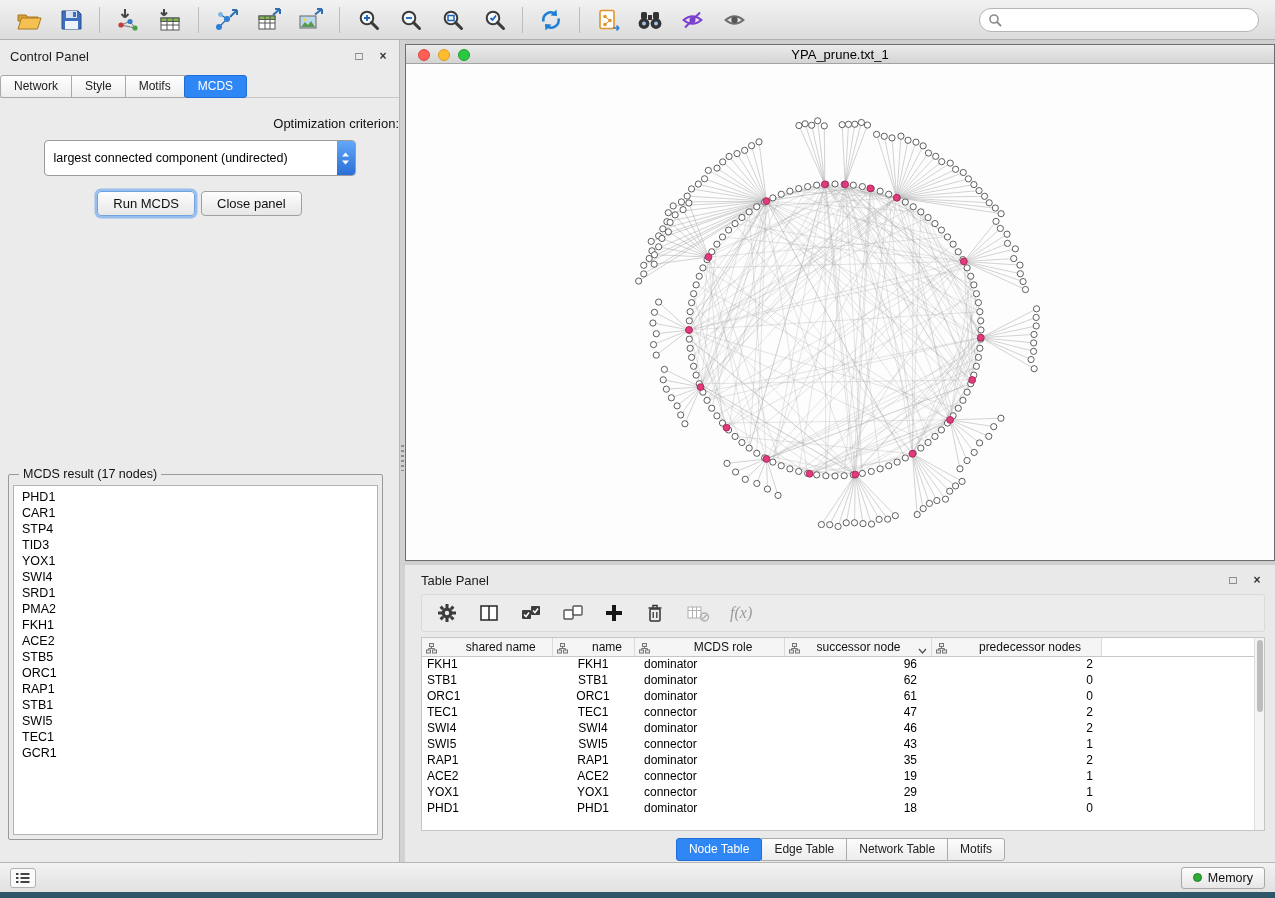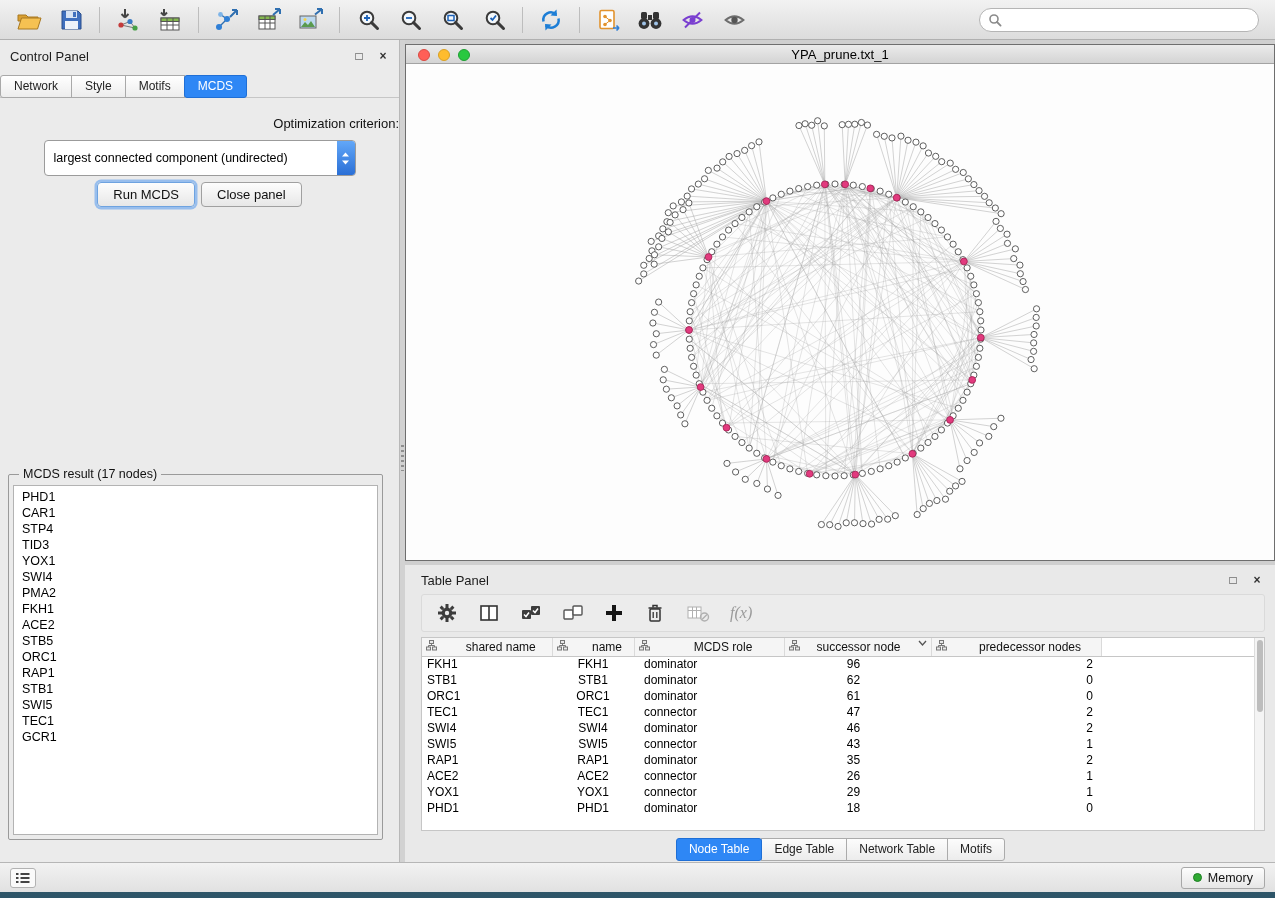--- a/index.html
+++ b/index.html
@@ -61,21 +61,21 @@
     margin:9px auto 0 auto; width:312px; height:36px; background:#fff;
     border:1px solid #9b9b9b; border-radius:4px; display:flex; align-items:center;
     padding-left:9px; font-size:12.5px; position:relative;
   }
   .dd-text { flex:1; white-space:nowrap; overflow:hidden; }
   .dd-stepper {
     position:absolute; right:0; top:0; bottom:0; width:18px;
     background:linear-gradient(#62a7f8,#2a6fd6); border-radius:0 3px 3px 0;
     display:flex; align-items:center; justify-content:center;
   }
-  .cp-buttons { margin-top:6px; display:flex; justify-content:center; gap:6px; }
+  .cp-buttons { margin-top:15px; display:flex; justify-content:center; gap:6px; }
   .cp-btn {
     font-size:13px; font-family:"Liberation Sans",sans-serif; padding:4px 15px;
     background:linear-gradient(#fdfdfd,#e7e7e7); border:1px solid #a0a0a0; border-radius:4px; color:#111;
   }
   .cp-btn.focused { box-shadow:0 0 0 2.5px rgba(96,160,238,.6); border-color:#6ea3e0; }
 
   .result-box {
     position:absolute; left:8px; right:16px; top:427px; bottom:22px;
     border:1px solid #9a9a9a; border-radius:2px; padding:4px;
   }
@@ -125,27 +125,27 @@
   .table-wrap {
     margin:5px 10px 0 16px; background:#fff; border:1px solid #c6c6c6; position:relative;
     height:194px; overflow:hidden;
   }
   table.node-table { border-collapse:collapse; table-layout:fixed; width:100%; }
   .node-table th {
     height:18px; background:#f5f5f5; border-right:1px solid #dadada; border-bottom:1px solid #c6c6c6;
     font-weight:normal; font-size:12px; color:#111; padding:0 4px;
   }
   .node-table th.filler { background:#fff; border-right:none; }
-  .th-inner { display:flex; align-items:flex-start; gap:17px; }
+  .th-inner { display:flex; align-items:flex-end; gap:17px; }
   .th-label { flex:1; text-align:center; white-space:nowrap; overflow:hidden; }
   .node-table td { font-size:12px; height:16px; padding:0 6px; white-space:nowrap; color:#000; }
   td.c0 { padding-left:5px; }
   td.c1 { text-align:center; }
   td.c2 { padding-left:10px; }
-  td.c3 { text-align:center; padding-right:14px; }
+  td.c3 { text-align:right; padding-right:14px; }
   td.c4 { text-align:right; padding-right:8px; }
   .table-scrollbar {
     position:absolute; right:0; top:0; bottom:0; width:10px; background:#f4f4f4; border-left:1px solid #ddd;
   }
   .table-scrollbar .thumb { position:absolute; top:2px; left:1.5px; width:6px; height:72px; background:#bdbdbd; border-radius:3px; }
 
   .tp-tabs { margin-top:7px; display:flex; justify-content:center; align-items:center; }
   .tp-tab {
     font-size:12px; padding:3px 12px 4px 12px; background:linear-gradient(#fcfcfc,#ececec);
     border:1px solid #ababab; margin-right:-1px; color:#222;
@@ -344,20 +344,21 @@
       </div>
       <fieldset class="result-box">
         <legend>MCDS result (17 nodes)</legend>
         <div class="result-list" id="mcds-list">
             <div class="result-item">PHD1</div>
             <div class="result-item">CAR1</div>
             <div class="result-item">STP4</div>
             <div class="result-item">TID3</div>
             <div class="result-item">YOX1</div>
             <div class="result-item">SWI4</div>
+            <div class="result-item">SRD1</div>
             <div class="result-item">PMA2</div>
             <div class="result-item">FKH1</div>
             <div class="result-item">ACE2</div>
             <div class="result-item">STB5</div>
             <div class="result-item">ORC1</div>
             <div class="result-item">RAP1</div>
             <div class="result-item">STB1</div>
             <div class="result-item">SWI5</div>
             <div class="result-item">TEC1</div>
             <div class="result-item">GCR1</div>
@@ -1179,21 +1180,21 @@
                   <td class="c1">RAP1</td>
                   <td class="c2">dominator</td>
                   <td class="c3">35</td>
                   <td class="c4">2</td>
                   <td></td>
                 </tr>
                 <tr>
                   <td class="c0">ACE2</td>
                   <td class="c1">ACE2</td>
                   <td class="c2">connector</td>
-                  <td class="c3">26</td>
+                  <td class="c3">19</td>
                   <td class="c4">1</td>
                   <td></td>
                 </tr>
                 <tr>
                   <td class="c0">YOX1</td>
                   <td class="c1">YOX1</td>
                   <td class="c2">connector</td>
                   <td class="c3">29</td>
                   <td class="c4">1</td>
                   <td></td>

